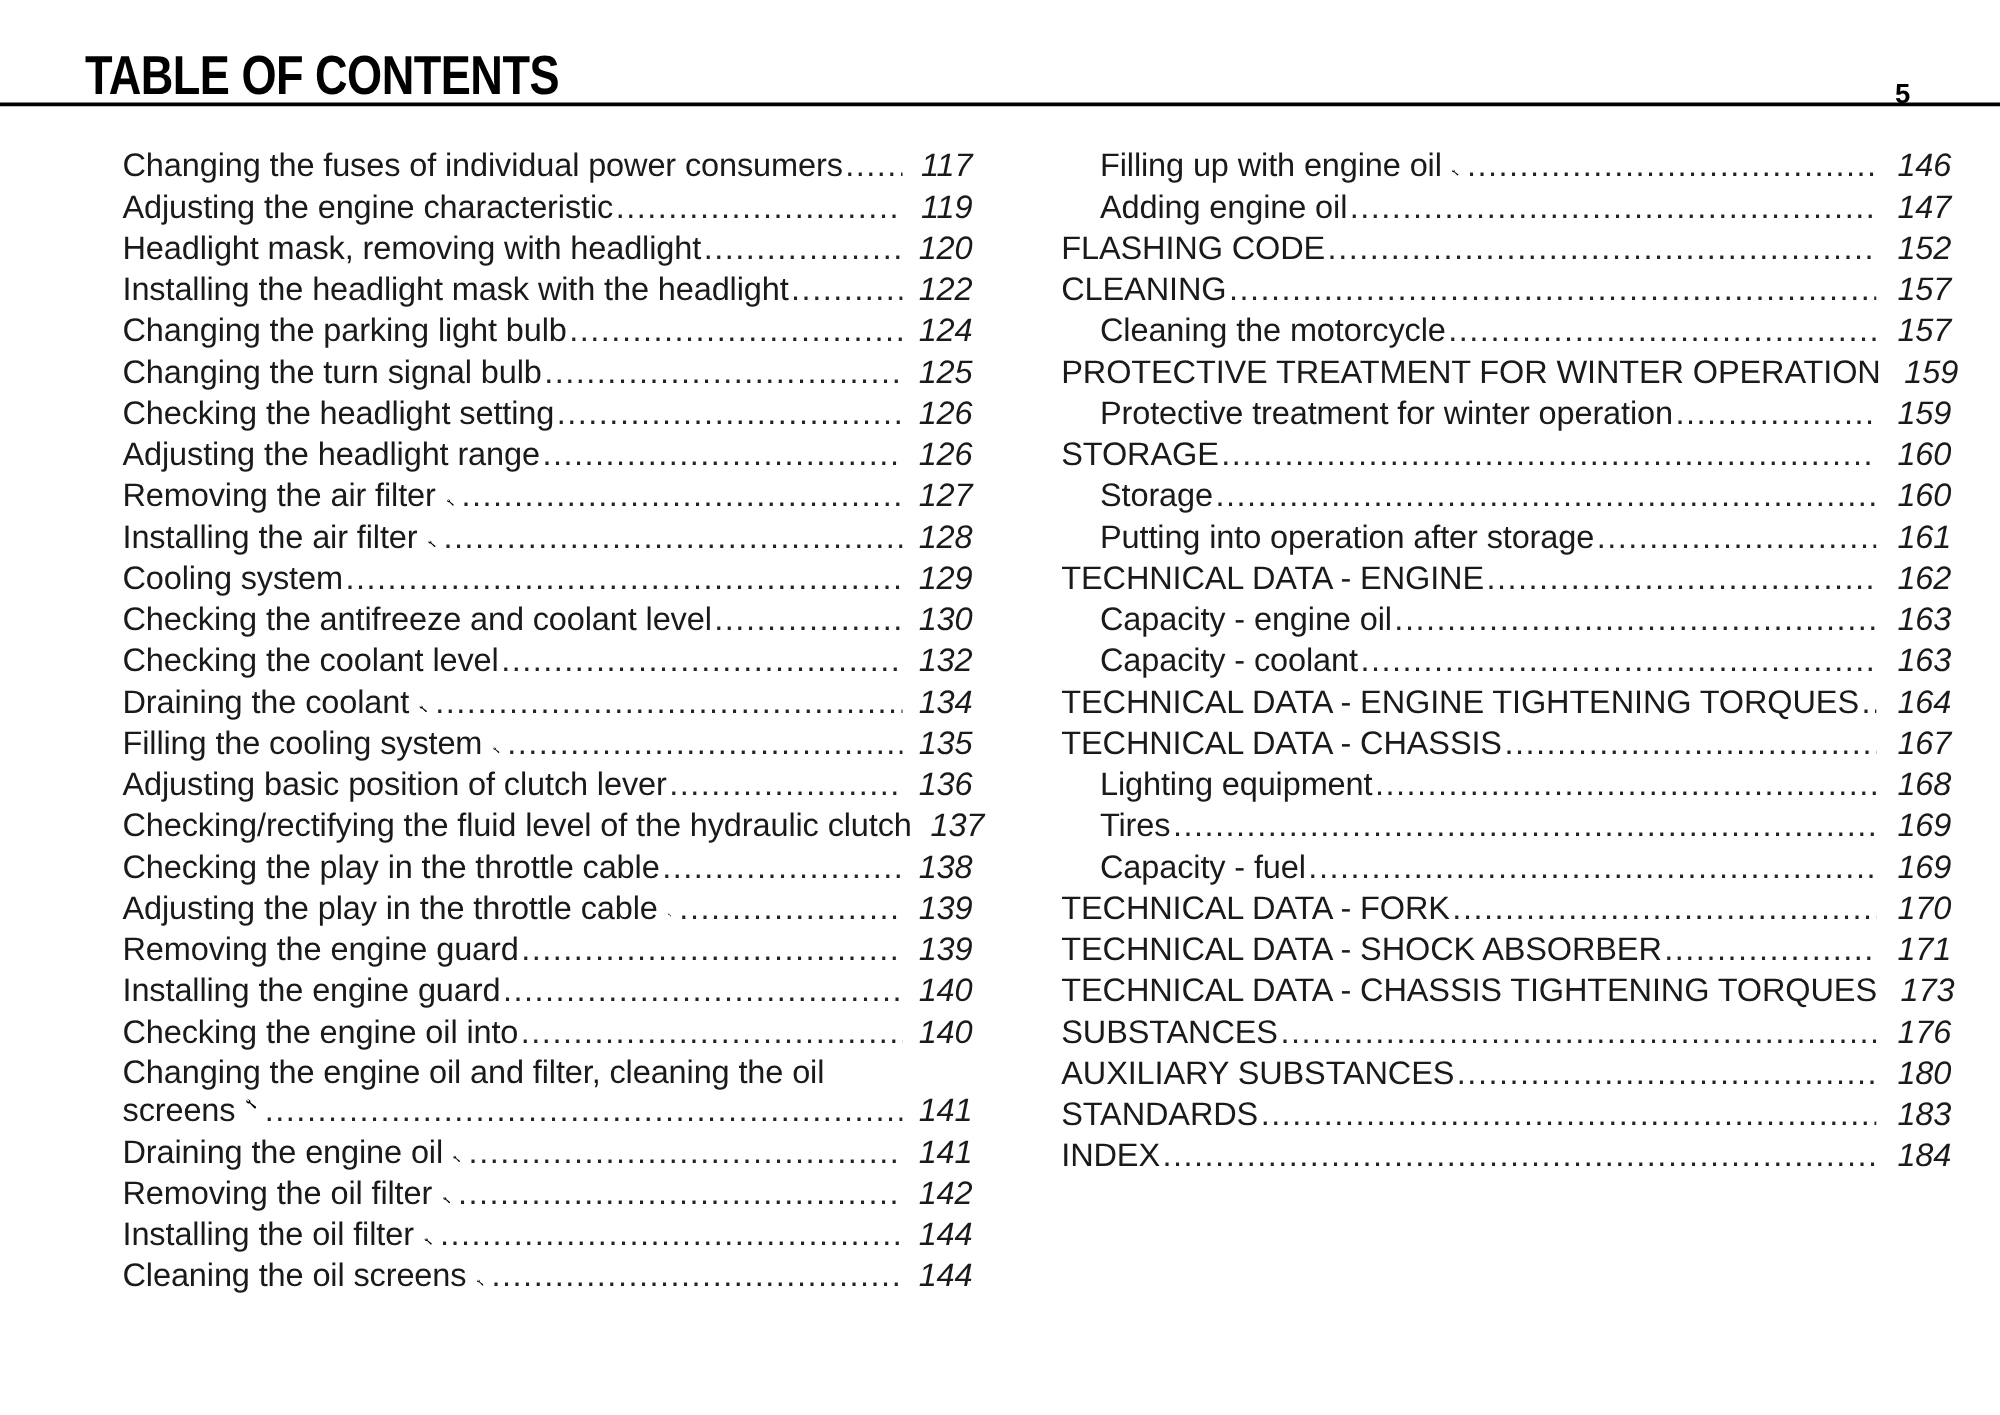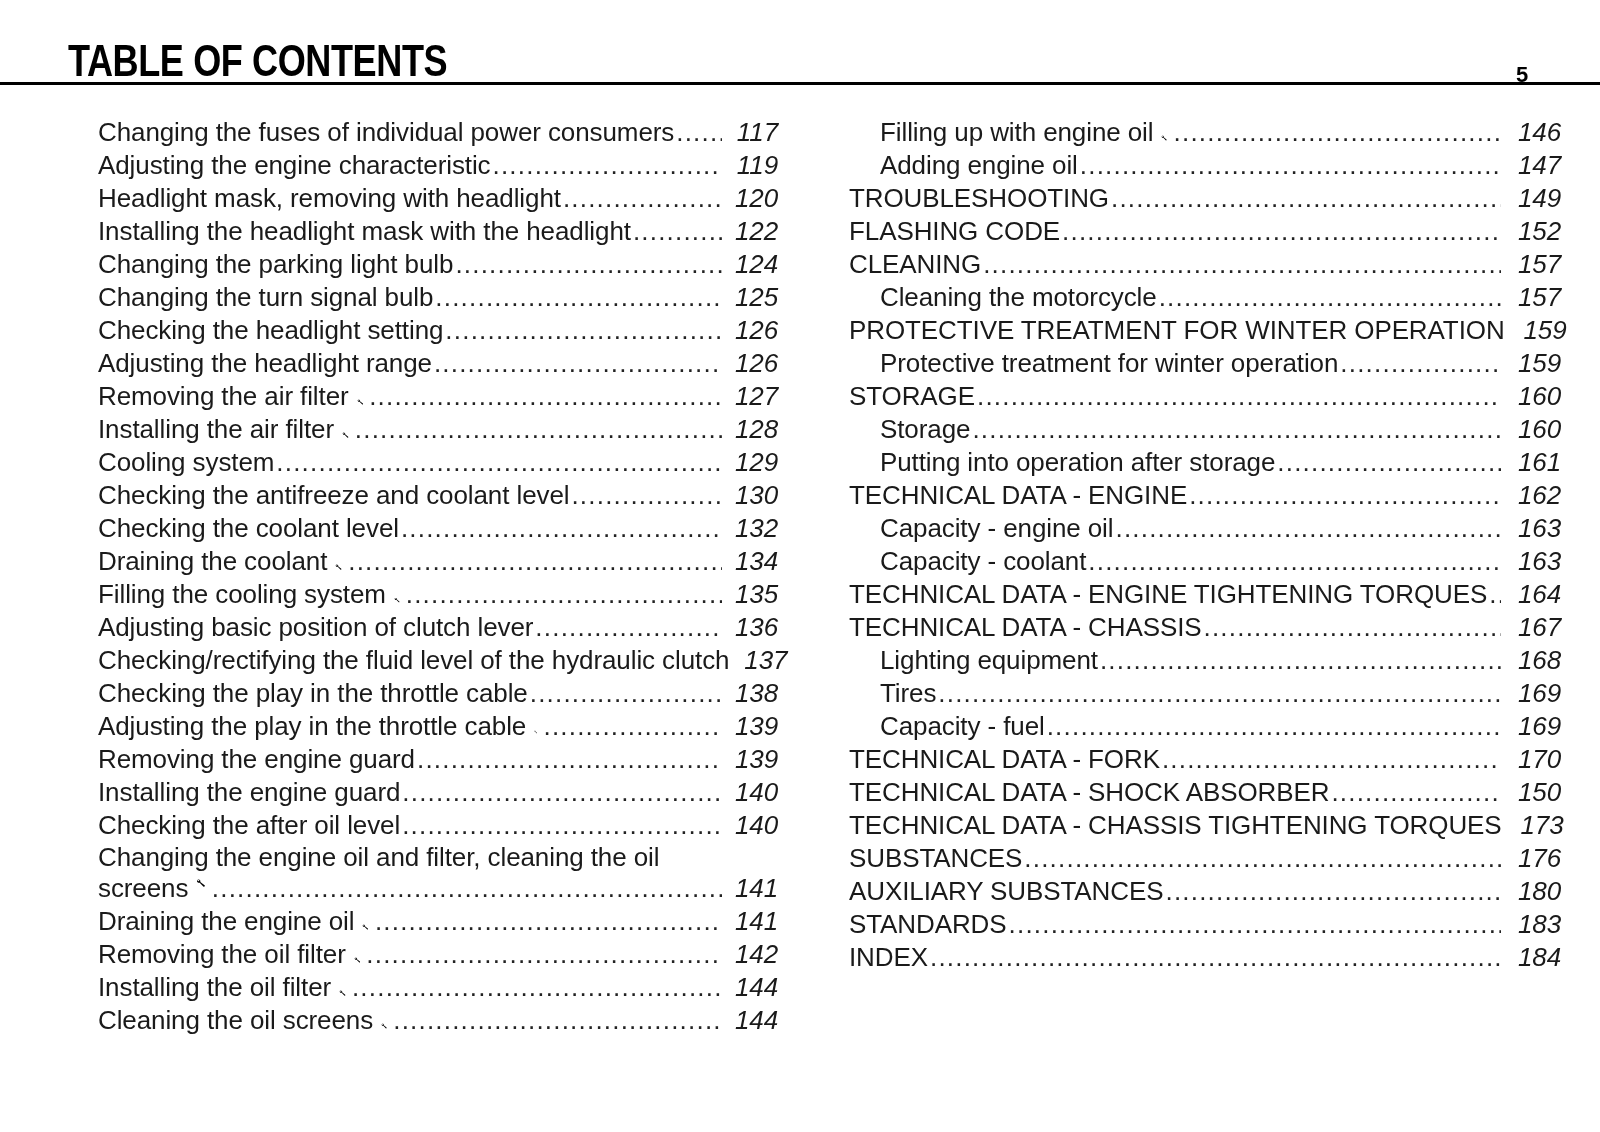--- a/index.html
+++ b/index.html
@@ -151,21 +151,21 @@
       <span class="label">Removing the engine guard</span>
       <span class="dots"></span>
       <span class="page">139</span>
     </div>
     <div class="entry">
       <span class="label">Installing the engine guard</span>
       <span class="dots"></span>
       <span class="page">140</span>
     </div>
     <div class="entry">
-      <span class="label">Checking the after oil level</span>
+      <span class="label">Checking the engine oil into</span>
       <span class="dots"></span>
       <span class="page">140</span>
     </div>
     <div class="entry wrap">
       <div class="line1">Changing the engine oil and filter, cleaning the oil</div>
       <div class="line2">
         <span class="label">screens</span>
   <svg class="wrench" viewBox="0 0 26 22">
     <path d="M3 3.5 C5.5 1 9.5 1.2 11.2 3.6 C12.2 5 12.3 6.8 11.8 8.2 L23.5 17.2 C24.7 18.2 24.6 19.9 23.3 20.8 C22.2 21.6 20.8 21.3 20 20.3 L10.2 10 C8.6 10.7 6.6 10.6 5.1 9.6 C2.9 8.2 2.2 5.6 3 3.5 L6.6 6.4 L9 5.3 L8.5 2.8 Z" fill="#000"></path>
   </svg>
@@ -214,25 +214,20 @@
   </svg>
 <span class="dots"></span>
       <span class="page">146</span>
     </div>
     <div class="entry sub">
       <span class="label">Adding engine oil</span>
       <span class="dots"></span>
       <span class="page">147</span>
     </div>
     <div class="entry">
-      <span class="label">TROUBLESHOOTING</span>
-      <span class="dots"></span>
-      <span class="page">149</span>
-    </div>
-    <div class="entry">
       <span class="label">FLASHING CODE</span>
       <span class="dots"></span>
       <span class="page">152</span>
     </div>
     <div class="entry">
       <span class="label">CLEANING</span>
       <span class="dots"></span>
       <span class="page">157</span>
     </div>
     <div class="entry sub">
@@ -306,21 +301,21 @@
       <span class="page">169</span>
     </div>
     <div class="entry">
       <span class="label">TECHNICAL DATA - FORK</span>
       <span class="dots"></span>
       <span class="page">170</span>
     </div>
     <div class="entry">
       <span class="label">TECHNICAL DATA - SHOCK ABSORBER</span>
       <span class="dots"></span>
-      <span class="page">150</span>
+      <span class="page">171</span>
     </div>
     <div class="entry">
       <span class="label">TECHNICAL DATA - CHASSIS TIGHTENING TORQUES</span>
       <span class="dots"></span>
       <span class="page">173</span>
     </div>
     <div class="entry">
       <span class="label">SUBSTANCES</span>
       <span class="dots"></span>
       <span class="page">176</span>

